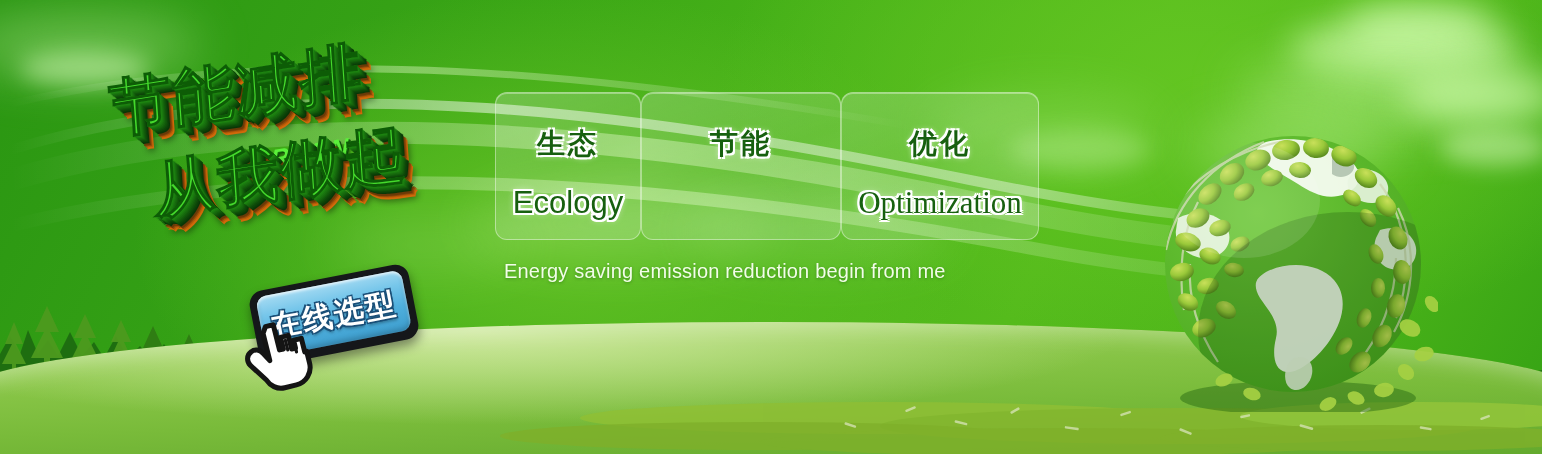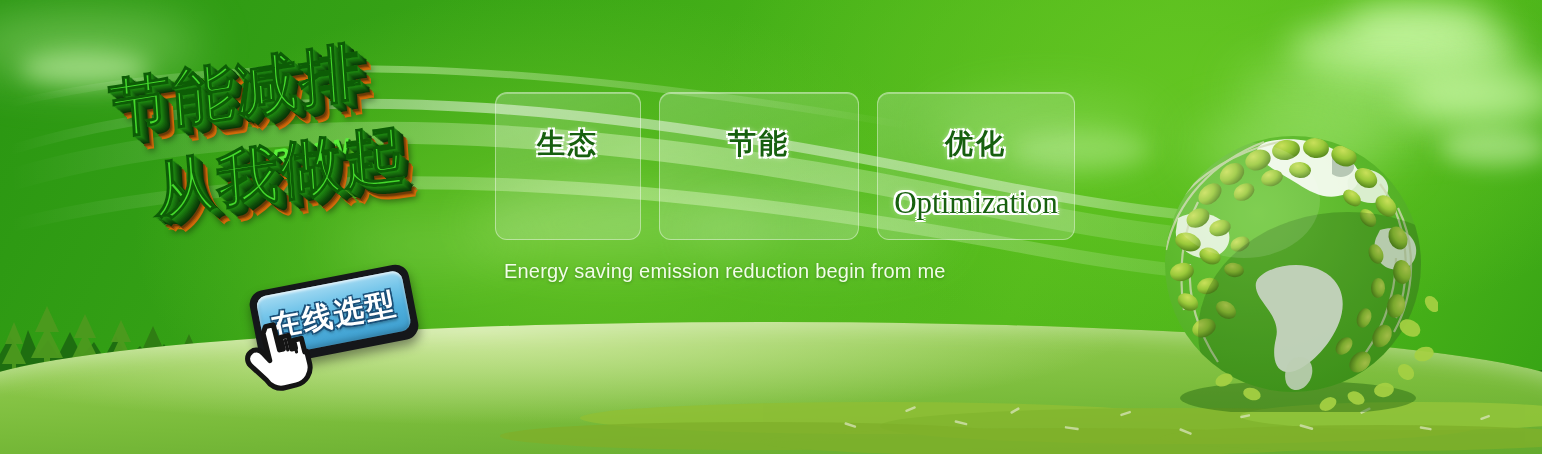--- a/index.html
+++ b/index.html
@@ -59,21 +59,21 @@
     background:linear-gradient(178deg,#a8dcf3 0%,#76c6ea 30%,#4fafdd 62%,#3d9dcd 100%);
     box-shadow:inset 0 2px 3px rgba(255,255,255,.75), inset 0 -3px 5px rgba(0,0,0,.18);}
   .btntxt{position:absolute;inset:0;display:flex;align-items:center;justify-content:center;
     font-size:30px;font-weight:bold;color:#fff;letter-spacing:2px;
     text-shadow:-1.5px -1.5px 0 #1a4f78,1.5px -1.5px 0 #1a4f78,-1.5px 1.5px 0 #1a4f78,
       1.5px 1.5px 0 #1a4f78,0 3px 3px rgba(0,0,0,.35);}
   #handcursor{position:absolute;left:243px;top:320px;width:74px;height:72px;}
   
   #globe{position:absolute;left:1148px;top:122px;width:290px;height:290px;}
   
-  #cards{position:absolute;left:495px;top:92px;height:148px;display:flex;gap:18px;}
+  #cards{position:absolute;left:495px;top:92px;height:148px;display:flex;}
   .card{position:relative;border-radius:12px;
     background:linear-gradient(160deg,rgba(255,255,255,.20) 0%,rgba(255,255,255,.12) 48%,rgba(255,255,255,.18) 100%);
     border:1px solid rgba(255,255,255,.40);
     padding:10px 16px 0 16px;display:flex;flex-direction:column;align-items:center;
     box-shadow:inset 0 1px 0 rgba(255,255,255,.35);}
   .card.c1{width:146px;}
   .card.c2{width:200px;}
   .card.c3{width:198px;font-family:Liberation Serif, serif;}
   .cn{font-size:28px;font-weight:bold;color:#17600f;margin-top:22px;letter-spacing:3px;
     text-shadow:-2px -2px 0 #fff,2px -2px 0 #fff,-2px 2px 0 #fff,2px 2px 0 #fff,
@@ -334,20 +334,21 @@
                  L64,38 L64,50 C64,60 56,68 46,68 L34,68 C26,68 20,62 18,56
                  L6,38 C3,33 5,27 10,25 C14,23 19,25 21,29 L26,38 L26,10 Z" fill="#ffffff" stroke="#141414" stroke-width="5" stroke-linejoin="round"></path>
         <path d="M38,30 L38,8 M46,32 L46,22 M54,36 L54,28" fill="none" stroke="#141414" stroke-width="3.2" stroke-linecap="round"></path>
       </g>
     </svg>
   </div>
 
   <div id="cards">
     <div class="card c1">
       <div class="cn">生态</div>
+      <div class="ce">Ecology</div>
     </div>
     <div class="card c2">
       <div class="cn">节能</div>
     </div>
     <div class="card c3">
       <div class="cn">优化</div>
       <div class="ce">Optimization</div>
     </div>
   </div>
 

